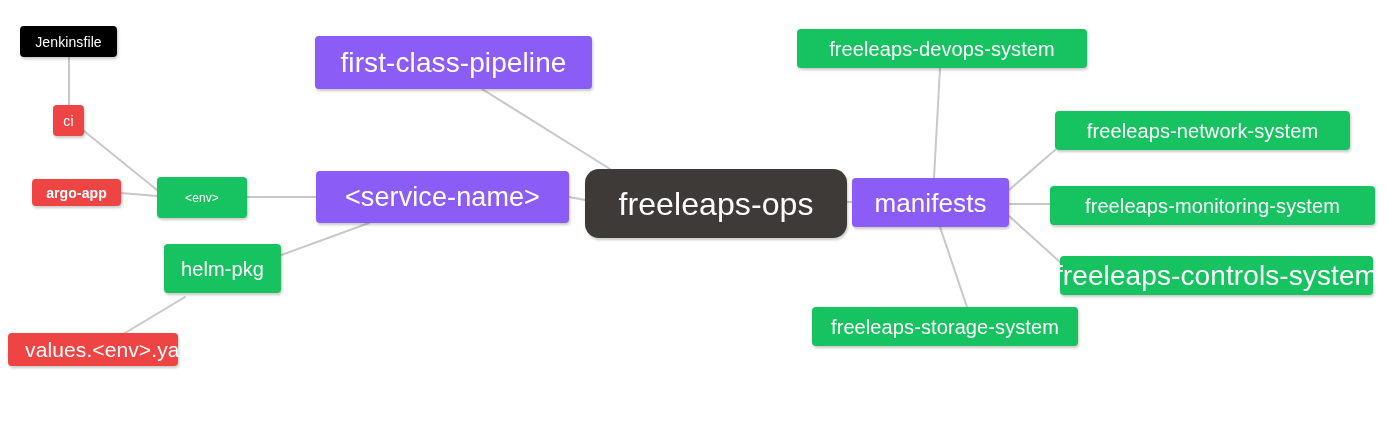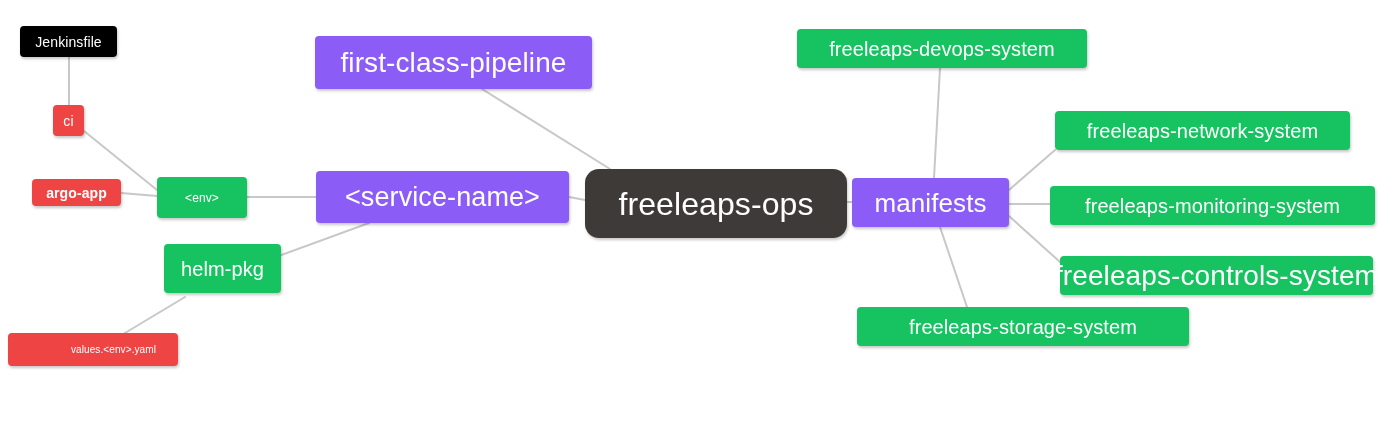--- a/index.html
+++ b/index.html
@@ -67,24 +67,24 @@
       <line x1="1009" y1="204" x2="1050" y2="204" stroke="#c8c8c8" stroke-width="2" stroke-linecap="round"></line>
       <line x1="1009" y1="216" x2="1060" y2="262" stroke="#c8c8c8" stroke-width="2" stroke-linecap="round"></line>
       <line x1="940" y1="227" x2="967" y2="307" stroke="#c8c8c8" stroke-width="2" stroke-linecap="round"></line>
     </svg>
   <div id="nodes">
       <div class="node orange" style="left: 20px; top: 26px; width: 97px; height: 31px; font-size: 14px;">Jenkinsfile</div>
       <div class="node red" style="left: 53px; top: 105px; width: 31px; height: 31px; font-size: 14px;">ci</div>
       <div class="node red" style="left: 32px; top: 179px; width: 89px; height: 27px; font-size: 14px; font-weight: bold;">argo-app</div>
       <div class="node green" style="left: 157px; top: 177px; width: 90px; height: 41px; font-size: 12px;">&lt;env&gt;</div>
       <div class="node green" style="left: 148px; top: 244px; width: 117px; height: 49px; font-size: 20px; margin-left: 16px;">helm-pkg</div>
-      <div class="node red" style="left: 8px; top: 333px; width: 170px; height: 33px; font-size: 10px; padding-left: 41px;">values.&lt;env&gt;.yaml</div>
+      <div class="node red" style="left: 8px; top: 333px; width: 170px; height: 33px; font-size: 21px; padding-left: 41px;">values.&lt;env&gt;.yaml</div>
       <div class="node blue" style="left: 315px; top: 36px; width: 277px; height: 53px; font-size: 28px;">first-class-pipeline</div>
       <div class="node blue" style="left: 316px; top: 171px; width: 253px; height: 52px; font-size: 27px;">&lt;service-name&gt;</div>
       <div class="node root" style="left: 585px; top: 169px; width: 262px; height: 69px; font-size: 32px; border-radius: 14px;">freeleaps-ops</div>
       <div class="node blue" style="left: 852px; top: 178px; width: 157px; height: 49px; font-size: 26px;">manifests</div>
       <div class="node green" style="left: 797px; top: 29px; width: 290px; height: 39px; font-size: 20px;">freeleaps-devops-system</div>
       <div class="node green" style="left: 1055px; top: 111px; width: 295px; height: 39px; font-size: 20px;">freeleaps-network-system</div>
       <div class="node green" style="left: 1050px; top: 186px; width: 325px; height: 39px; font-size: 20px;">freeleaps-monitoring-system</div>
       <div class="node green" style="left: 1060px; top: 256px; width: 313px; height: 39px; font-size: 28px;">freeleaps-controls-system</div>
-      <div class="node green" style="left: 857px; top: 307px; width: 332px; height: 39px; font-size: 20px;">freeleaps-storage-system</div>
+      <div class="node green" style="left: 812px; top: 307px; width: 266px; height: 39px; font-size: 20px;">freeleaps-storage-system</div>
     </div>
 </div>
 
 </body></html>

